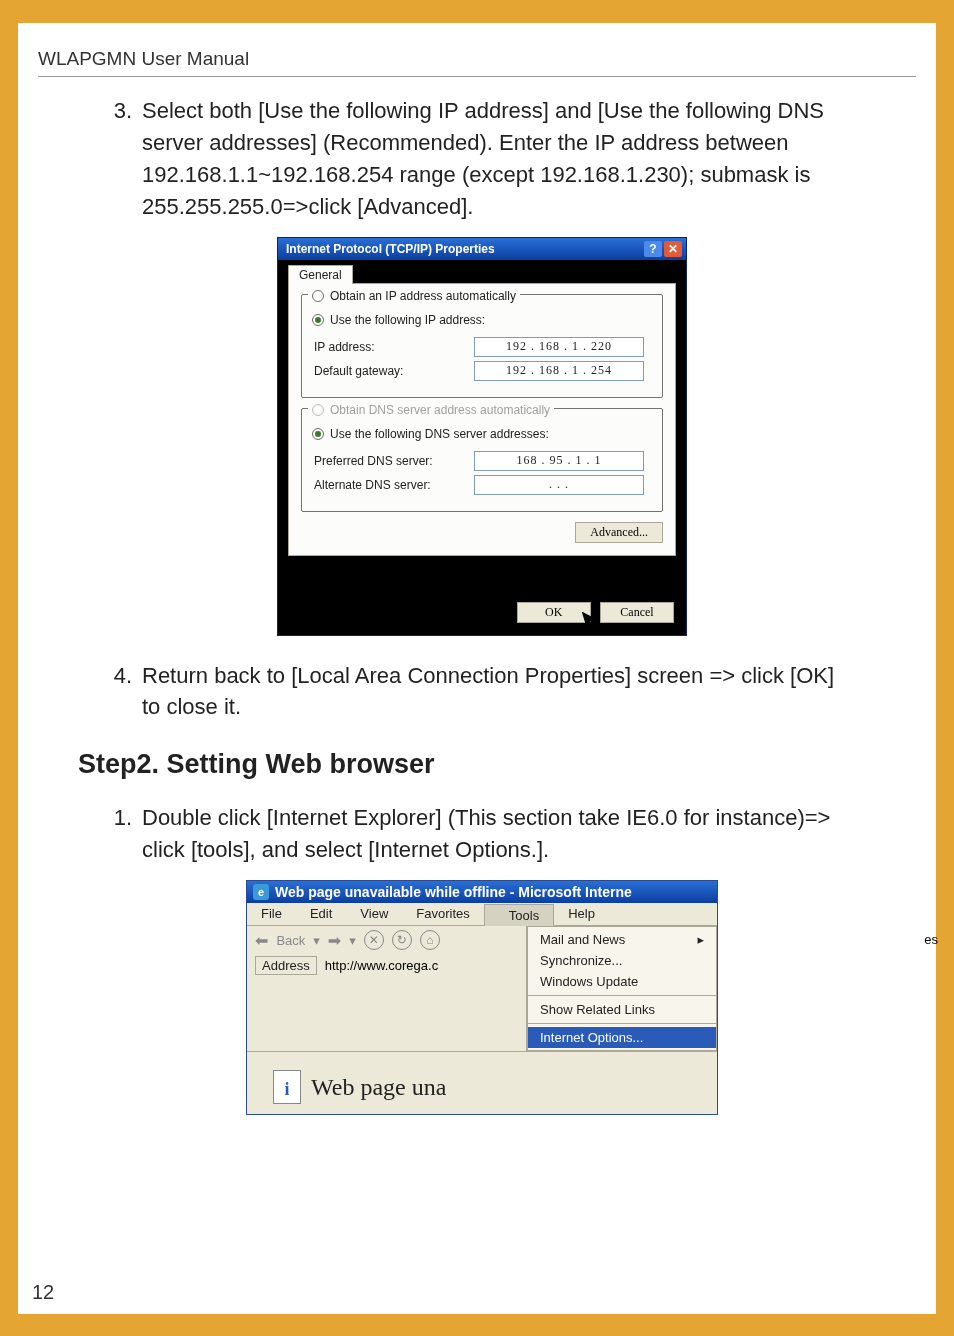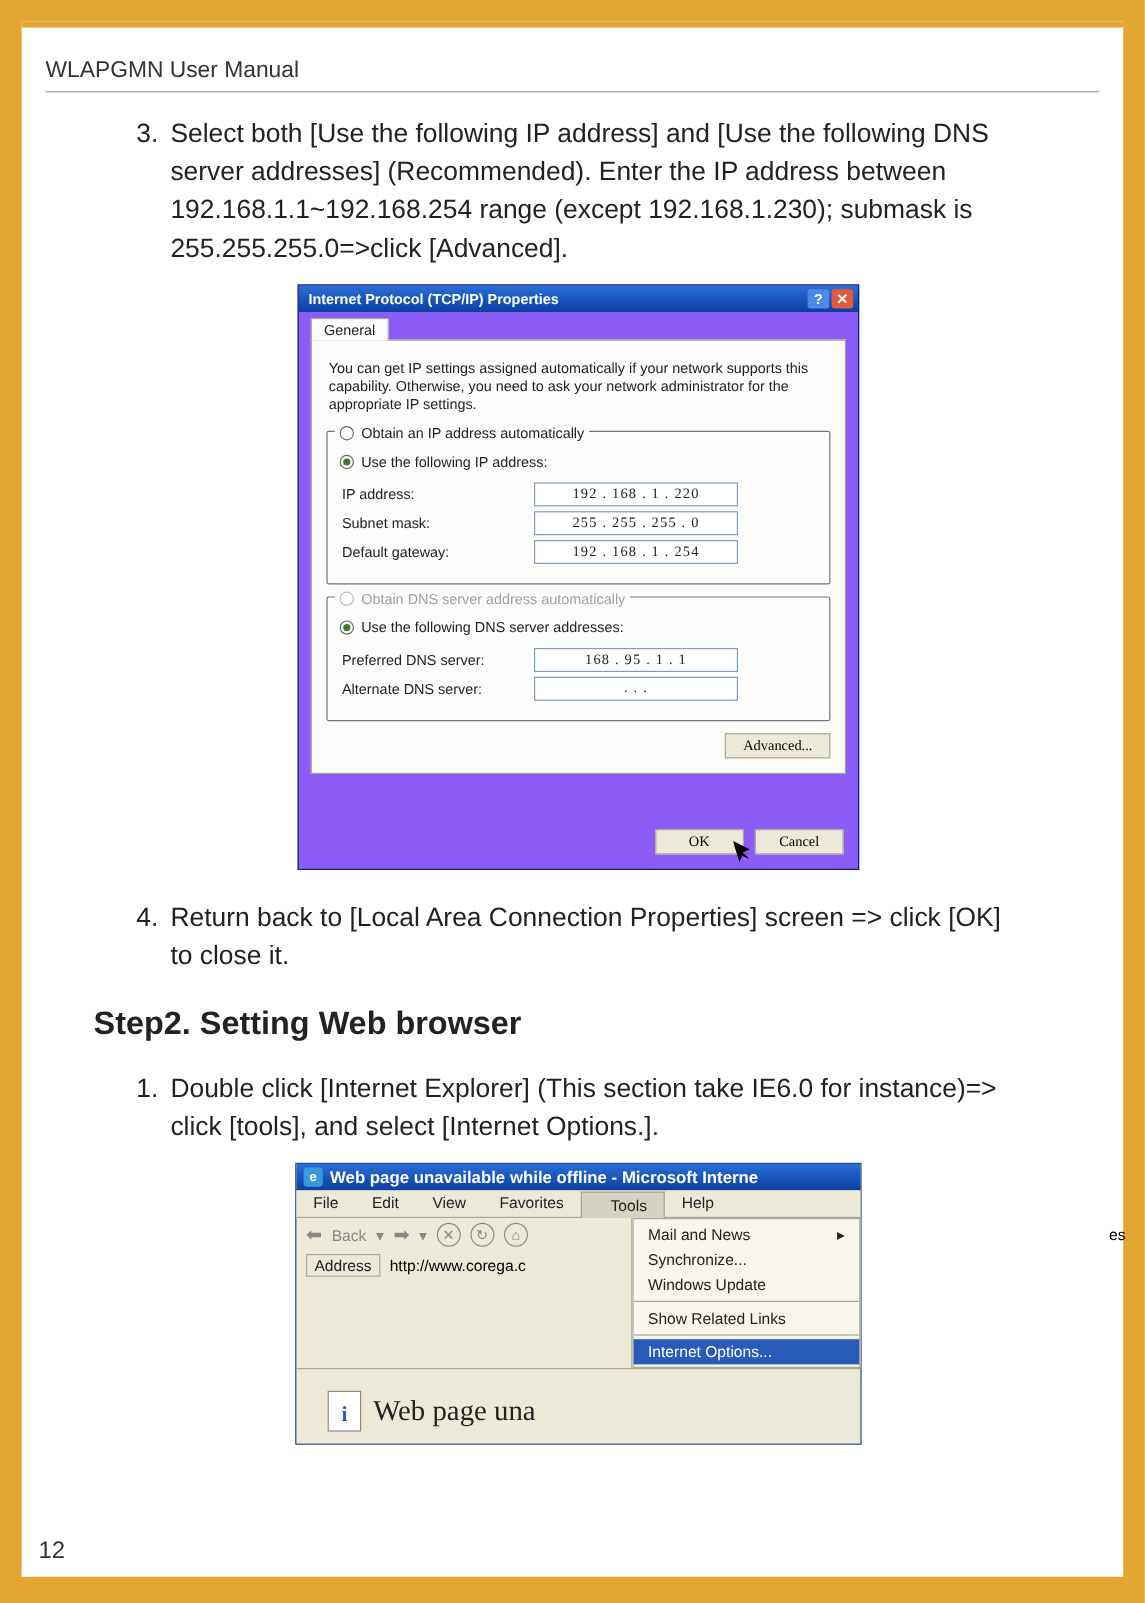--- a/index.html
+++ b/index.html
@@ -32,23 +32,23 @@
   }
   .content { padding: 0 60px 0 70px; }
   .num-item { display: flex; gap: 10px; font-size: 22px; line-height: 1.45; margin-bottom: 14px; }
   .num-item .num { min-width: 24px; text-align: right; }
   .num-item .text { flex: 1; }
   h2.step { font-size: 27px; font-weight: 800; margin: 26px 0 22px -30px; font-family: "Segoe UI", "Myriad Pro", Arial, sans-serif; }
   .screenshot-wrap { display: flex; justify-content: center; margin: 8px 0 24px; }
 
   
   .tcpip {
-    width: 468px;
+    width: 410px;
     border: 1px solid #0a246a;
-    background: #8b5cf6;
+    background: #000000;
     font-family: Tahoma, Arial, sans-serif;
     font-size: 12px;
   }
   .tcpip .titlebar {
     height: 22px;
     background: linear-gradient(to bottom, #2a6fd6, #0b3ea0);
     color: #fff;
     font-weight: bold;
     display: flex; align-items: center;
     padding: 0 4px 0 8px;
@@ -194,38 +194,33 @@
     <div class="screenshot-wrap">
       <div class="tcpip">
         <div class="titlebar">
           <span class="title">Internet Protocol (TCP/IP) Properties</span>
           <span class="winbtn help">?</span>
           <span class="winbtn close">✕</span>
         </div>
         <div class="body">
           <span class="tab">General</span>
           <div class="panel">
-            <div class="desc">You can get IP settings assigned automatically if your network supports this capability. Otherwise, you need to ask your network administrator for the appropriate IP settings.</div>
 
             <div class="grp">
               <div class="radio-row">
                 <span class="radio"></span>
                 <span>Obtain an IP address automatically</span>
               </div>
               <div class="radio-row">
                 <span class="radio sel"></span>
                 <span>Use the following IP address:</span>
               </div>
               <div class="field-row">
                 <span class="lbl">IP address:</span>
                 <span class="ipbox">192 . 168 .   1   . 220</span>
-              </div>
-              <div class="field-row">
-                <span class="lbl">Subnet mask:</span>
-                <span class="ipbox">255 . 255 . 255 .   0</span>
               </div>
               <div class="field-row">
                 <span class="lbl">Default gateway:</span>
                 <span class="ipbox">192 . 168 .   1   . 254</span>
               </div>
             </div>
 
             <div class="grp">
               <div class="radio-row">
                 <span class="radio dis"></span>

